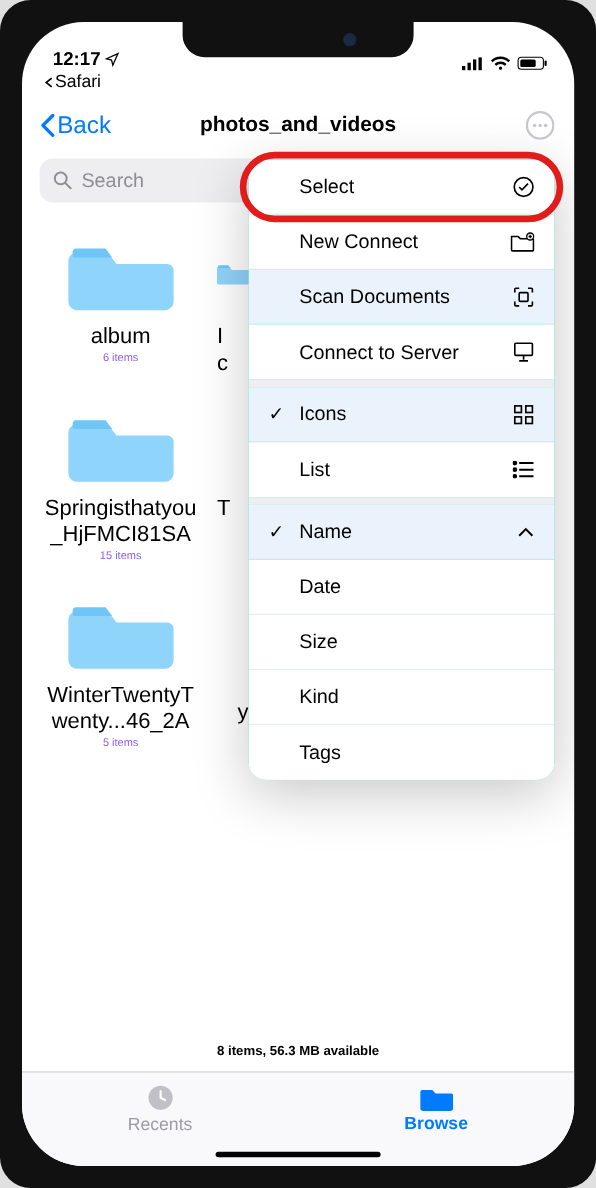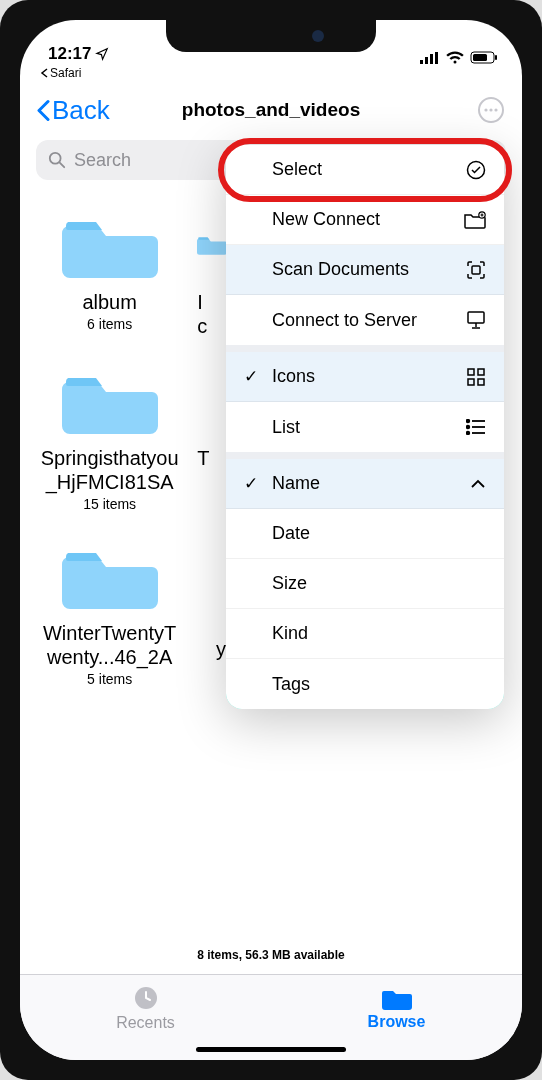--- a/index.html
+++ b/index.html
@@ -43,33 +43,33 @@
     justify-content: space-between;
     align-items: flex-end;
     padding: 0 24px 0 28px;
     font-size: 17px;
     font-weight: 600;
     color: #000;
   }
   .status-left { display:flex; align-items:center; gap:4px;}
   .status-right { display:flex; align-items:center; gap:6px;}
   .back-to-app {
-    font-size: 12px; font-weight:400; color:#000;
+    font-size: 16px; font-weight:400; color:#000;
     padding: 2px 0 6px 20px;
     display:flex;align-items:center;gap:2px;
   }
   .nav-bar {
     height: 48px;
     position: relative;
     display:flex;align-items:center;justify-content:center;
     padding:0 16px;
   }
   .nav-back {
     position:absolute; left:16px; top:50%; transform:translateY(-50%);
-    color:#007aff; font-size:26px;
+    color:#007aff; font-size:22px;
     display:flex;align-items:center;gap:2px;text-align:center;
   }
   .nav-title { font-size:19px; font-weight:600; }
   .nav-more {
     position:absolute; right:16px; top:50%; transform:translateY(-50%);
     width:30px;height:30px;border-radius:50%;
     display:flex;align-items:center;justify-content:center;
     color:#c7c7cd;
   }
   .search-row {
@@ -109,21 +109,21 @@
     border:1px solid #e2e2e6;border-radius:8px;
     background:#fff;
     display:flex;align-items:center;justify-content:center;
     font-size:20px;color:#007aff;font-weight:500;
     margin-bottom:10px;
   }
   .item-name {
     font-size:20px; color:#000; line-height:1.2;
     max-width:140px; word-break:break-word;
   }
-  .item-meta { font-size:14px;color:#000000;margin-top:2px;line-height:1.2;}
+  .item-meta { font-size:10px;color:#8b5cf6;margin-top:2px;line-height:1.2;}
   .footer-status {
     text-align:center;font-size:12px;font-weight:600;color:#000;
     padding:18px 0 12px;
   }
   .tab-bar {
     height:86px;
     border-top:1px solid #d1d1d6;
     background:#f9f9fb;
     display:flex;
     padding-bottom:20px;

